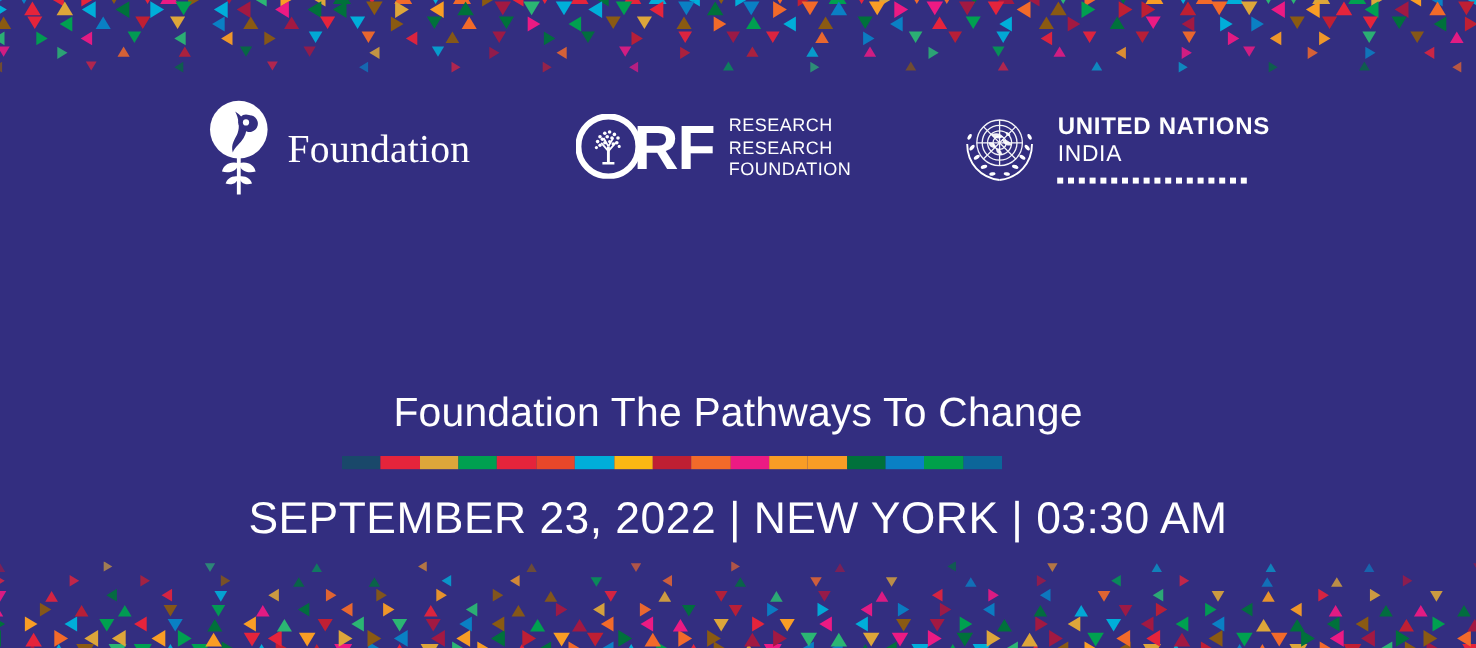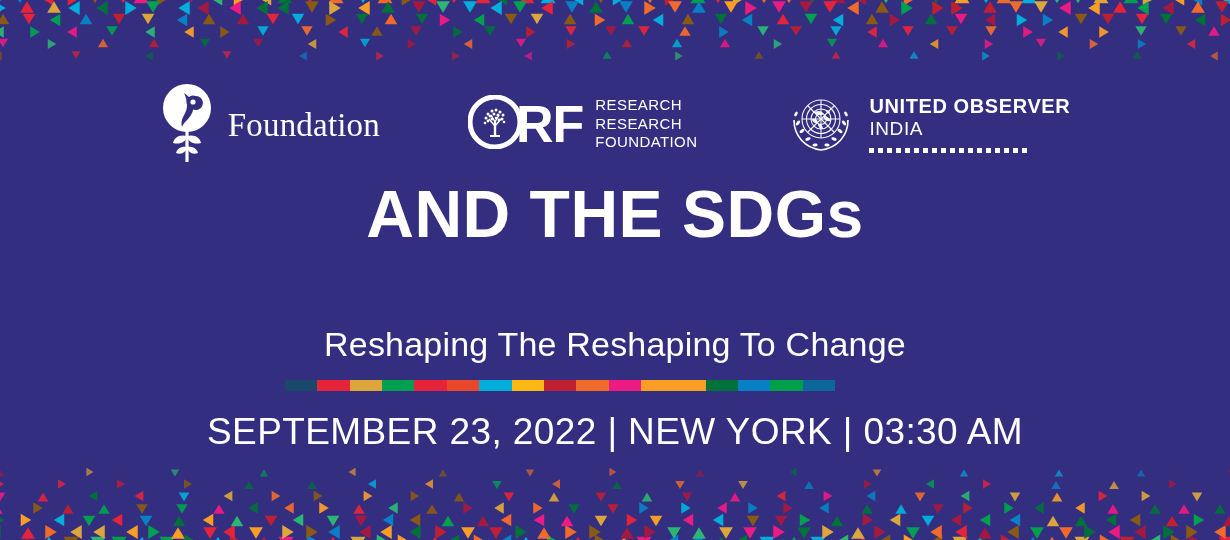--- a/index.html
+++ b/index.html
@@ -468,21 +468,21 @@
             <ellipse cx="30" cy="59" rx="2.6" ry="1.4" transform="rotate(-8 30 59)"></ellipse>
             <ellipse cx="61" cy="28" rx="2.6" ry="1.4" transform="rotate(60 61 28)"></ellipse>
             <ellipse cx="59" cy="37" rx="2.8" ry="1.5" transform="rotate(50 59 37)"></ellipse>
             <ellipse cx="55" cy="45" rx="2.8" ry="1.5" transform="rotate(35 55 45)"></ellipse>
             <ellipse cx="49" cy="53" rx="2.8" ry="1.5" transform="rotate(20 49 53)"></ellipse>
             <ellipse cx="42" cy="59" rx="2.6" ry="1.4" transform="rotate(8 42 59)"></ellipse>
           </g>
         </svg>
       </span>
       <div id="un-wordmark">
-        <span id="un-line1">UNITED OBSERVER</span>
+        <span id="un-line1">UNITED NATIONS</span>
         <span id="un-line2">INDIA</span>
         <span id="un-dots">
             <i></i>
             <i></i>
             <i></i>
             <i></i>
             <i></i>
             <i></i>
             <i></i>
             <i></i>
@@ -496,24 +496,23 @@
             <i></i>
             <i></i>
             <i></i>
           </span>
       </div>
     </div>
 
   </div>
 
   <div id="title-block">
-    <div class="title-line">AND THE SDGs</div>
   </div>
 
-  <div id="subtitle">Reshaping The Reshaping To Change</div>
+  <div id="subtitle">Foundation The Pathways To Change</div>
 
   <div id="sdg-bar">
       <span style="background: rgb(25, 72, 106);"></span>
       <span style="background: rgb(229, 36, 59);"></span>
       <span style="background: rgb(221, 166, 58);"></span>
       <span style="background: rgb(0, 160, 80);"></span>
       <span style="background: rgb(229, 36, 59);"></span>
       <span style="background: rgb(232, 71, 42);"></span>
       <span style="background: rgb(0, 174, 217);"></span>
       <span style="background: rgb(252, 183, 19);"></span>

